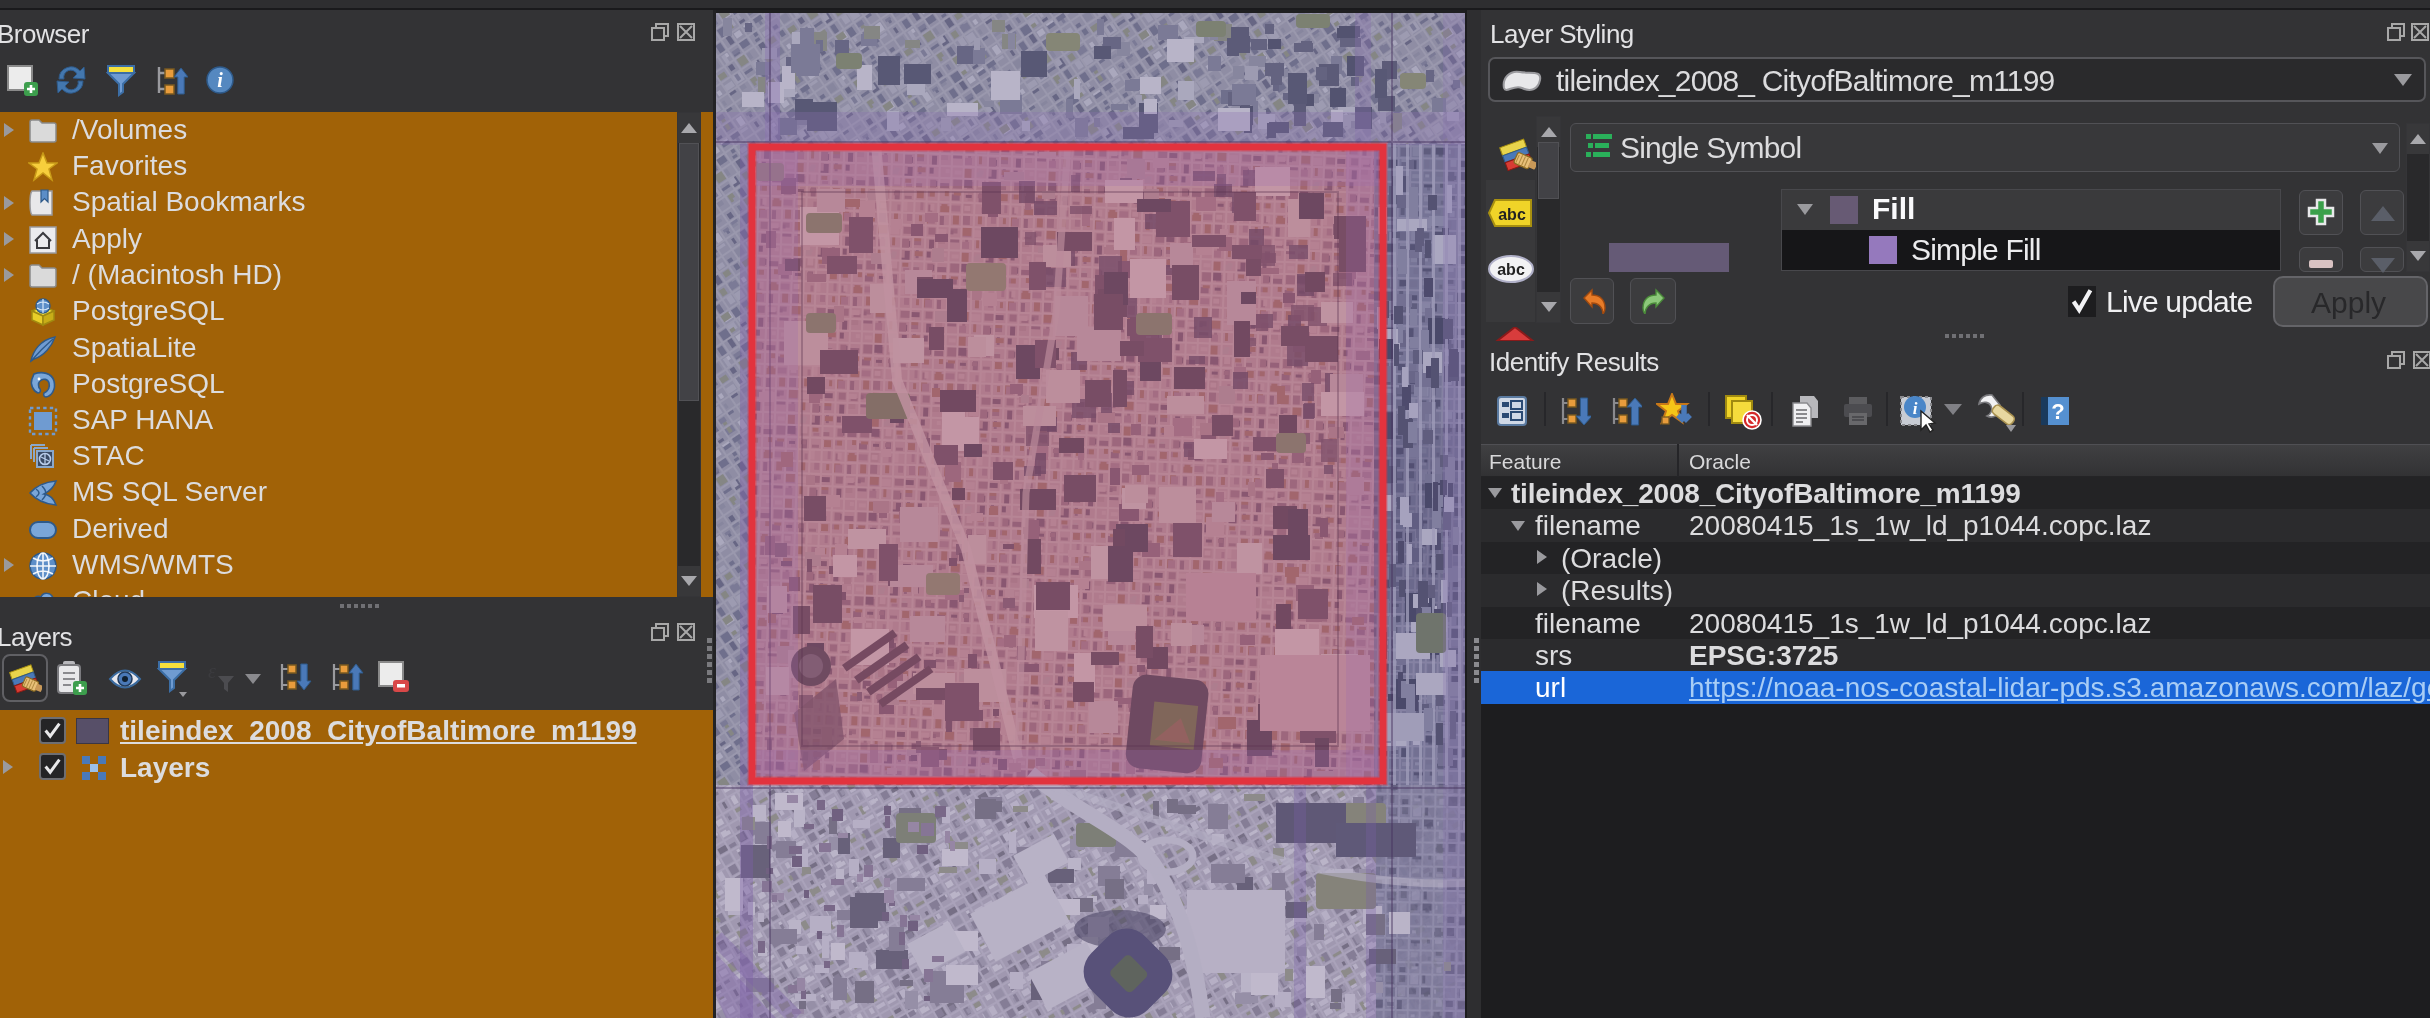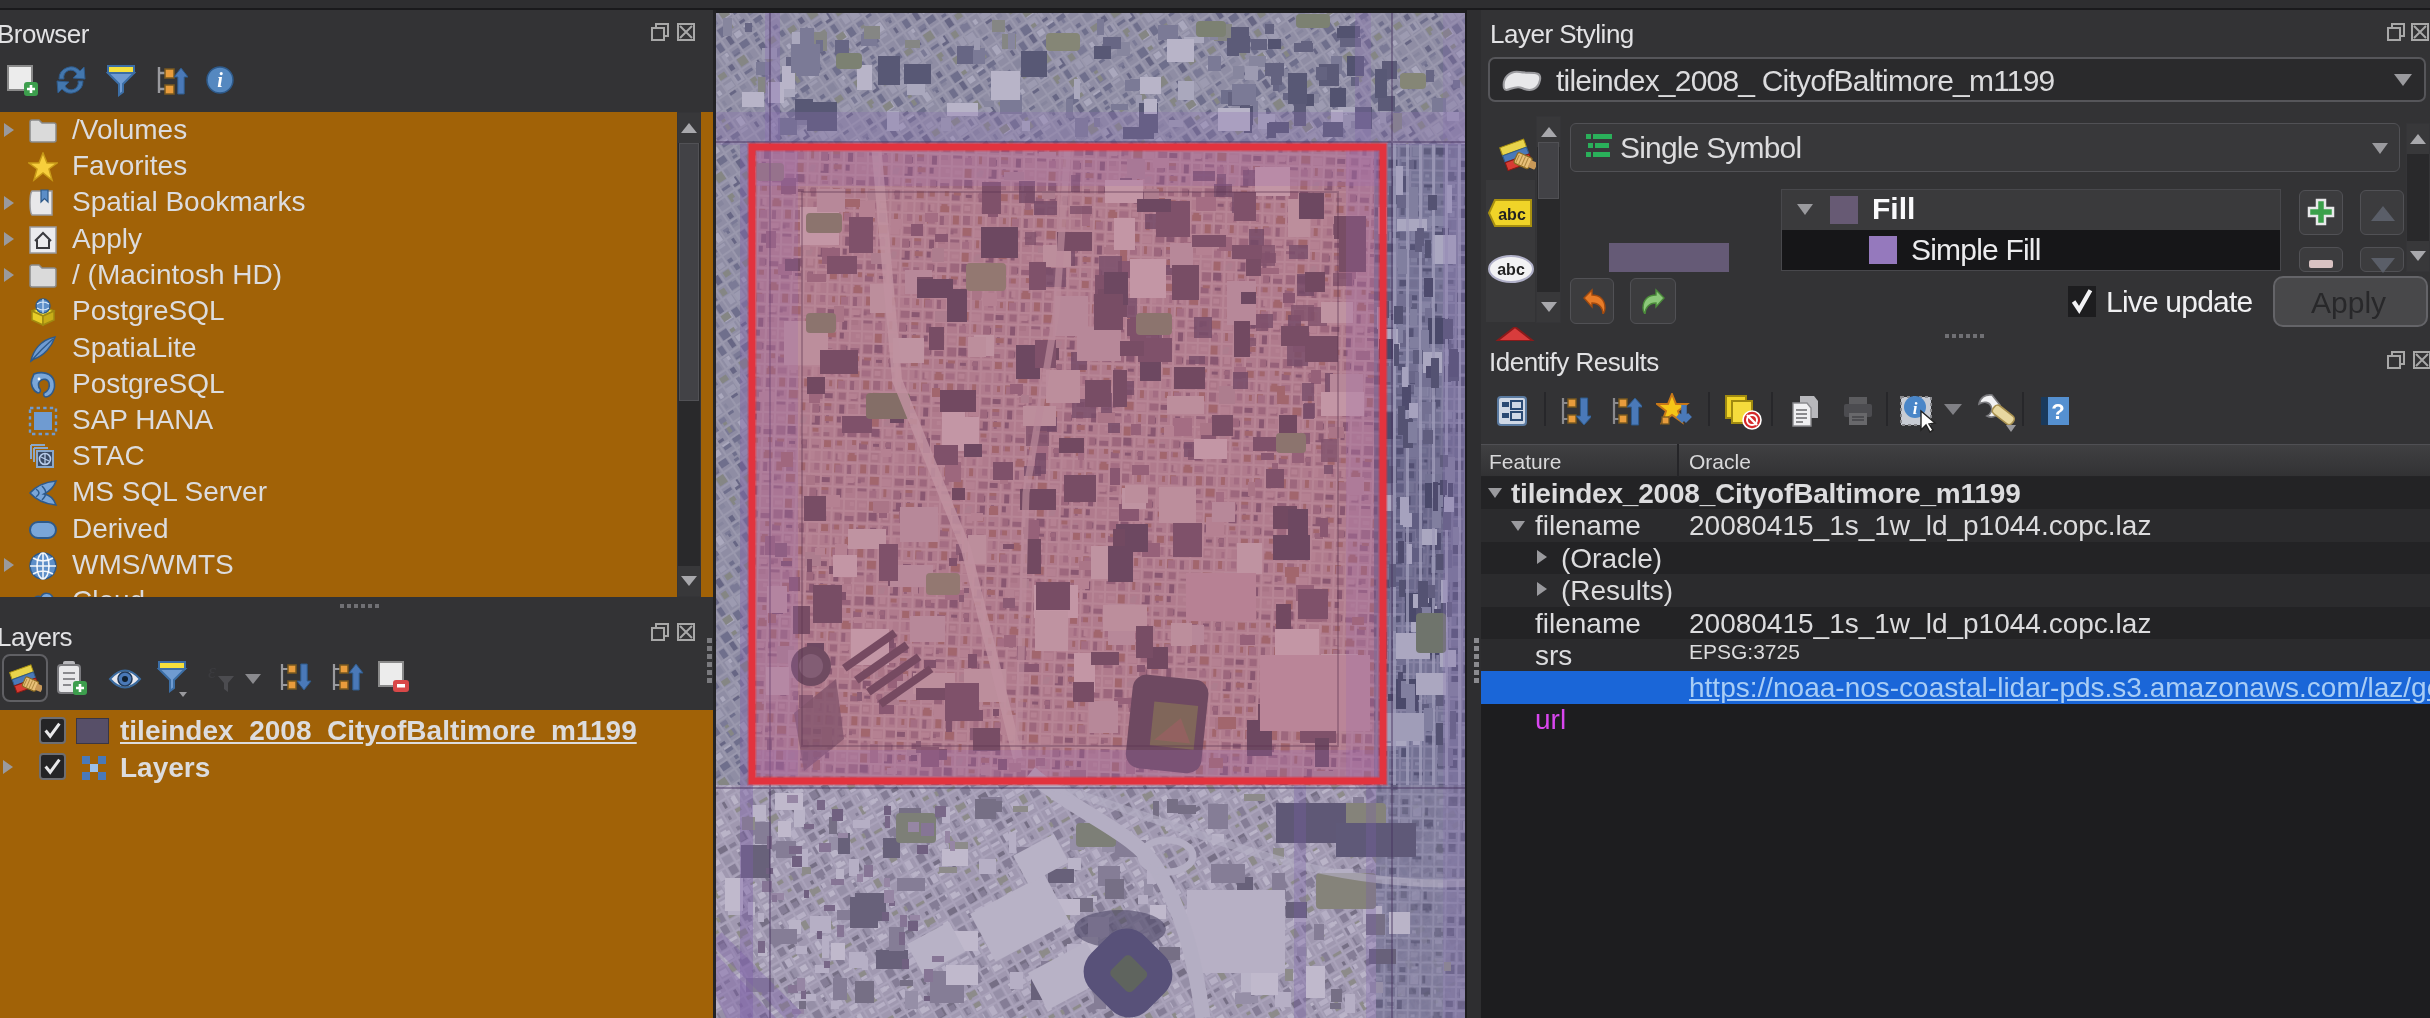--- a/index.html
+++ b/index.html
@@ -1821,14 +1821,14 @@
 <div class="abs" style="left:1511px;top:521px;width:0;height:0;border-top:10px solid #9a9a9e;border-left:7px solid transparent;border-right:7px solid transparent"></div>
 <div class="txt" style="left:1535px;top:510px;font-size:28px;font-weight:normal;color:#dcdcde;text-decoration:none;letter-spacing:0px">filename</div>
 <div class="txt" style="left:1689px;top:510px;font-size:28px;font-weight:normal;color:#dcdcde;text-decoration:none;letter-spacing:0px">20080415_1s_1w_ld_p1044.copc.laz</div>
 <div class="abs" style="left:1537px;top:550px;width:0;height:0;border-left:10px solid #9a9a9e;border-top:7px solid transparent;border-bottom:7px solid transparent"></div>
 <div class="txt" style="left:1561px;top:543px;font-size:28px;font-weight:normal;color:#dcdcde;text-decoration:none;letter-spacing:0px">(Oracle)</div>
 <div class="abs" style="left:1537px;top:582px;width:0;height:0;border-left:10px solid #9a9a9e;border-top:7px solid transparent;border-bottom:7px solid transparent"></div>
 <div class="txt" style="left:1561px;top:575px;font-size:28px;font-weight:normal;color:#dcdcde;text-decoration:none;letter-spacing:0px">(Results)</div>
 <div class="txt" style="left:1535px;top:608px;font-size:28px;font-weight:normal;color:#dcdcde;text-decoration:none;letter-spacing:0px">filename</div>
 <div class="txt" style="left:1689px;top:608px;font-size:28px;font-weight:normal;color:#dcdcde;text-decoration:none;letter-spacing:0px">20080415_1s_1w_ld_p1044.copc.laz</div>
 <div class="txt" style="left:1535px;top:640px;font-size:28px;font-weight:normal;color:#dcdcde;text-decoration:none;letter-spacing:0px">srs</div>
-<div class="txt" style="left:1689px;top:640px;font-size:21px;font-weight:normal;color:#dcdcde;text-decoration:none;letter-spacing:0px">EPSG:3725</div>
-<div class="txt" style="left:1535px;top:704px;font-size:28px;font-weight:normal;color:#d946ef;text-decoration:none;letter-spacing:0px">url</div>
+<div class="txt" style="left:1689px;top:640px;font-size:28px;font-weight:bold;color:#dcdcde;text-decoration:none;letter-spacing:0px">EPSG:3725</div>
+<div class="txt" style="left:1535px;top:672px;font-size:28px;font-weight:normal;color:#ffffff;text-decoration:none;letter-spacing:0px">url</div>
 <div class="txt" style="left:1689px;top:672px;font-size:28px;font-weight:normal;color:#a8cdf5;text-decoration:underline;letter-spacing:0px">https://noaa-nos-coastal-lidar-pds.s3.amazonaws.com/laz/ge</div>
 </body></html>

